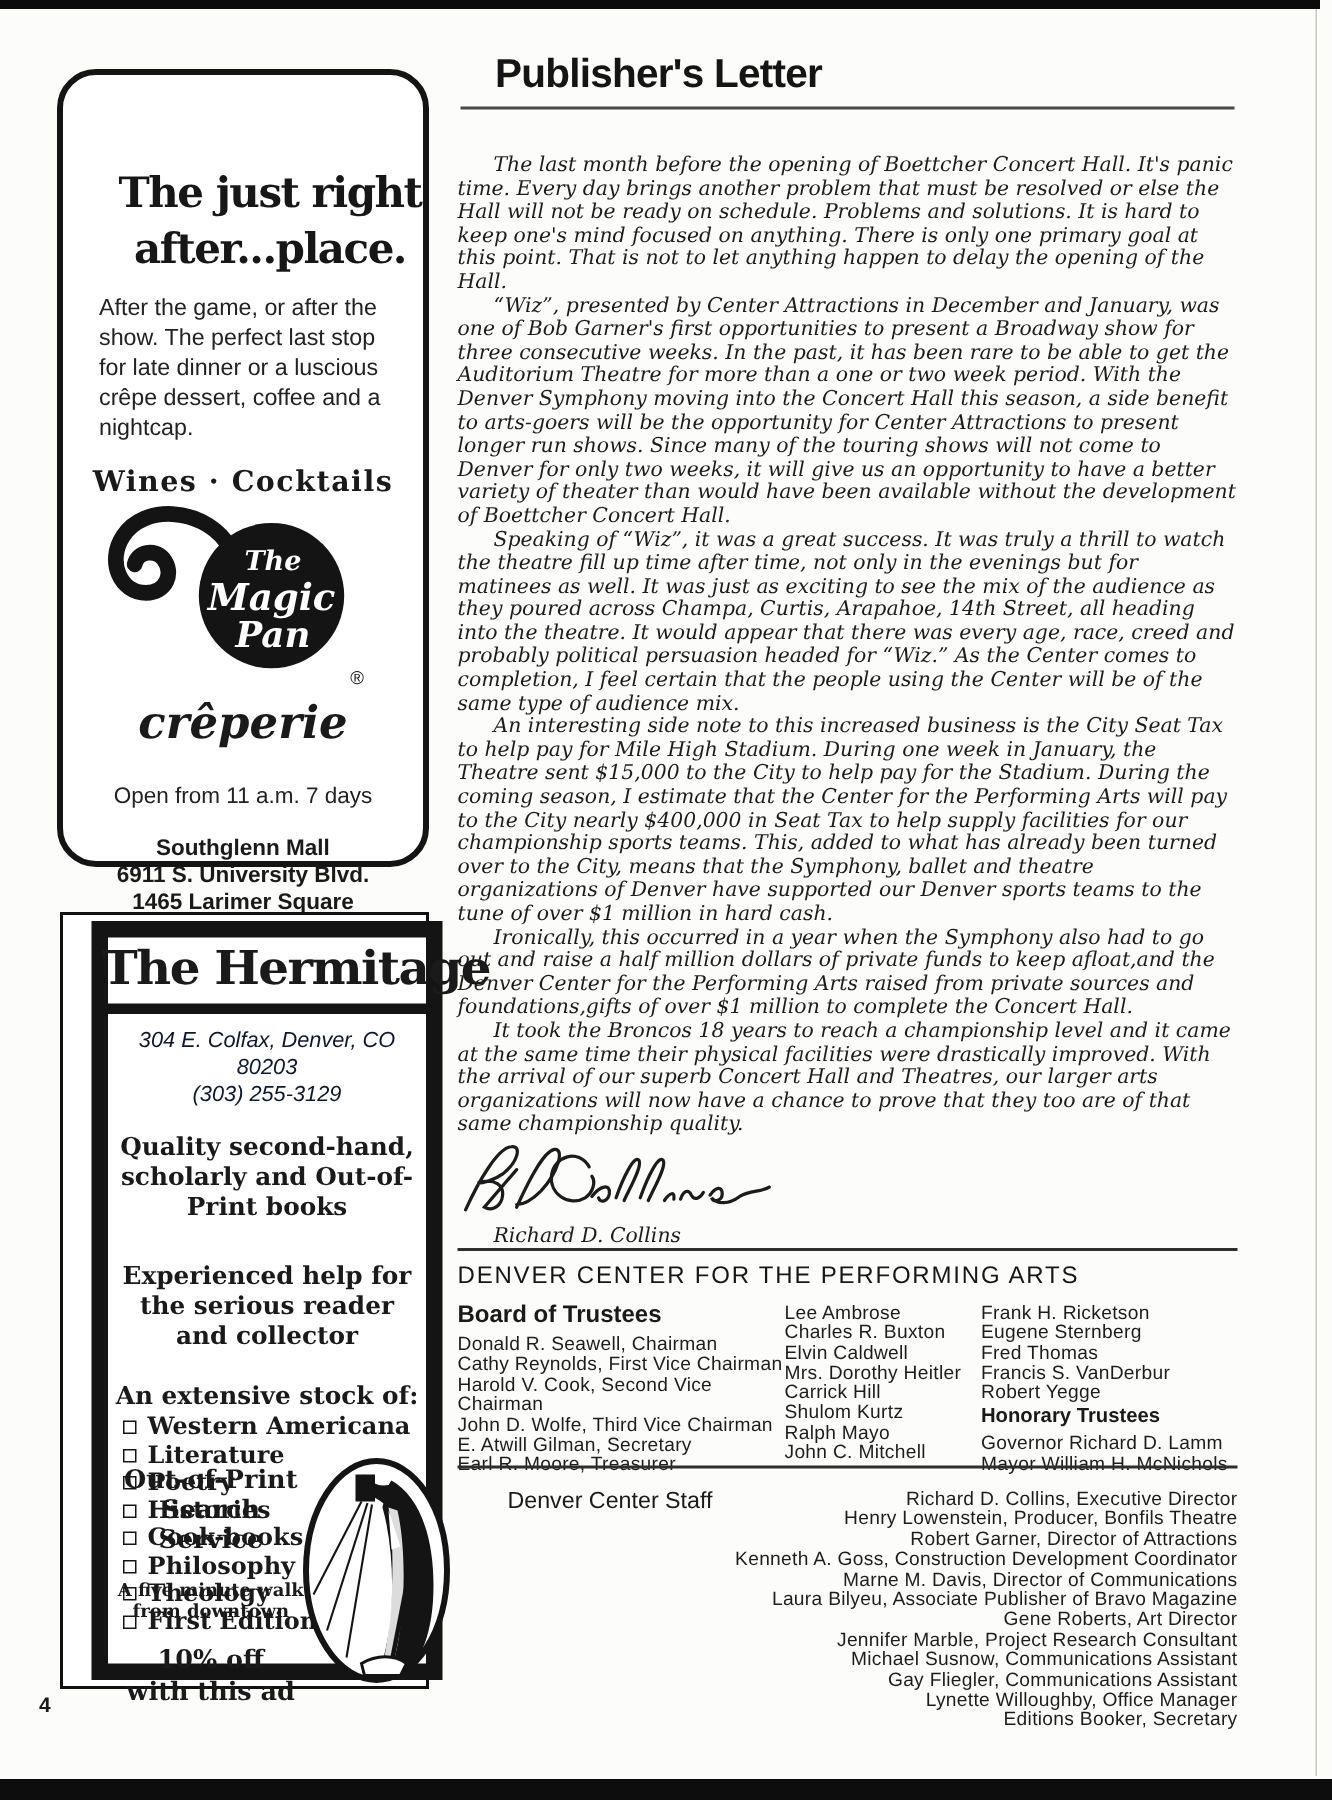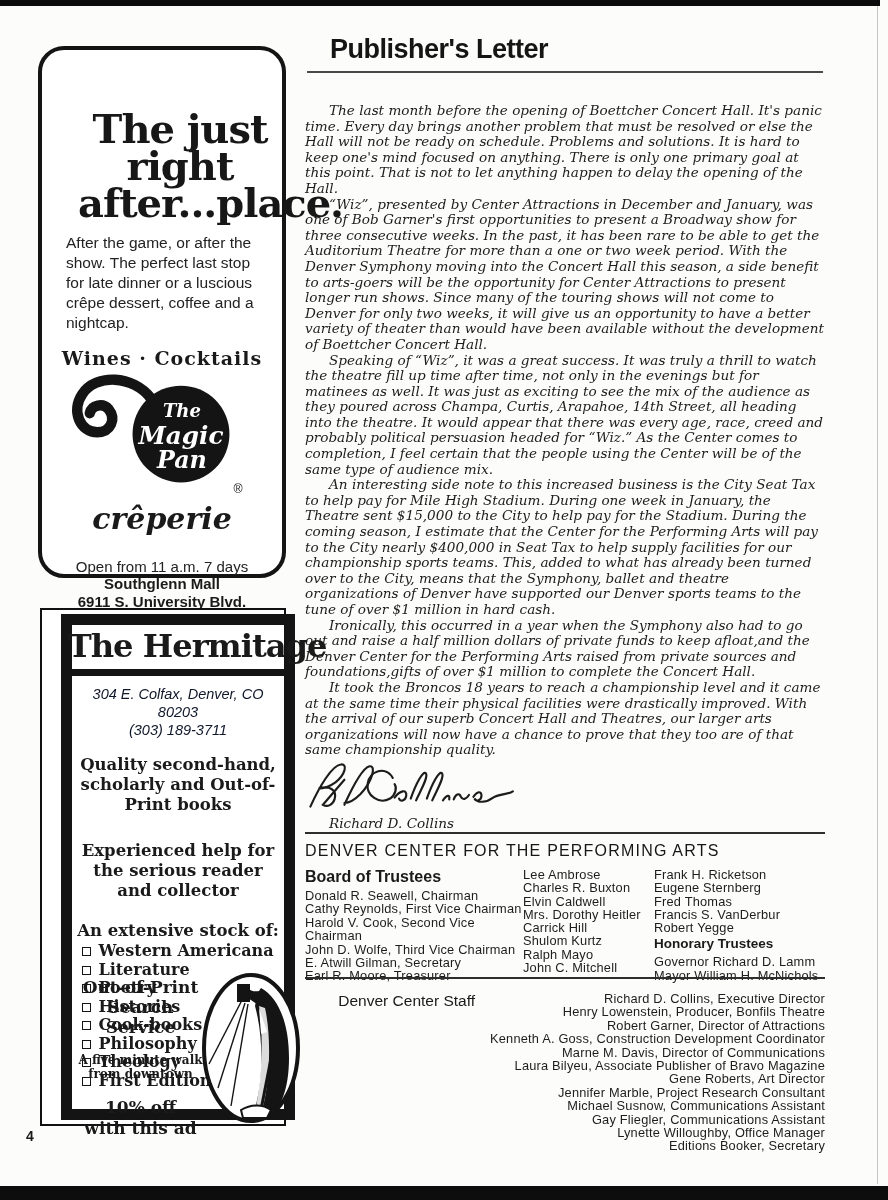--- a/index.html
+++ b/index.html
@@ -15,37 +15,37 @@
   .edge-line { position:absolute; left:877px; top:6px; width:1px; height:1178px; background:#c7c7c0; }
 
   
   .ad-magic {
     position:absolute; left:38px; top:46px; width:248px; height:532px;
     border:4px solid #141414; border-radius:26px; background:#fff;
     text-align:center;
   }
   .mp-headline {
     margin-top:60px; font-family:"DejaVu Serif", serif; font-weight:bold;
-    font-size:40px; line-height:37px; letter-spacing:-1px; color:#171717;margin-left:36px;
+    font-size:28px; line-height:37px; letter-spacing:-1px; color:#171717;margin-left:36px;
   }
   .mp-body {
     margin:12px 20px 0 24px; text-align:left;
     font-size:15.5px; line-height:20px; color:#222;
   }
   .mp-wines {
     margin-top:14px; font-family:"DejaVu Serif", serif; font-weight:bold;
     font-size:19px; letter-spacing:1px;
   }
   .mp-logo { margin-top:4px; }
   .mp-creperie {
     font-family:"DejaVu Serif", serif; font-style:italic; font-weight:bold;
     font-size:30px; margin-top:-2px;
   }
   .mp-open { margin-top:22px; font-size:15px; color:#222; }
-  .mp-loc  { font-size:15px; font-weight:bold; line-height:18px; }
+  .mp-loc  { margin-top:18px; font-size:15px; font-weight:bold; line-height:18px; }
   .mp-credit { margin-top:26px; font-size:15px; color:#222; }
 
   
   .ad-herm {
     position:absolute; left:40px; top:608px; width:246px; height:518px;
     border:2px solid #111; padding:4px; background:#fff;
   }
   .herm-frame { background:#141414; width:100%; height:100%; padding:11px; position:relative;margin-left:15px; }
   .herm-inner { background:#fff; width:100%; height:100%; position:relative; text-align:center; }
   .herm-title {
@@ -146,21 +146,21 @@
     </div>
     <div class="mp-credit">Major credit cards accepted</div>
   </div>
 
   <div class="ad-herm">
     <div class="herm-frame">
       <div class="herm-inner">
         <div class="herm-title">The Hermitage</div>
         <div class="herm-addr">
           <div>304 E. Colfax, Denver, CO 80203</div>
-          <div>(303) 189-3711</div>
+          <div>(303) 255-3129</div>
         </div>
         <div class="herm-tag">Quality second-hand, scholarly and Out-of-Print books</div>
         <div class="herm-tag herm-tag2">Experienced help for the serious reader and collector</div>
         <div class="herm-stockhead">An extensive stock of:</div>
         <div class="herm-list">
           <div class="herm-item"><span class="chk"></span><span>Western Americana</span></div>
           <div class="herm-item"><span class="chk"></span><span>Literature</span></div>
           <div class="herm-item"><span class="chk"></span><span>Poetry</span></div>
           <div class="herm-item"><span class="chk"></span><span>Histories</span></div>
           <div class="herm-item"><span class="chk"></span><span>Cook-books</span></div>

